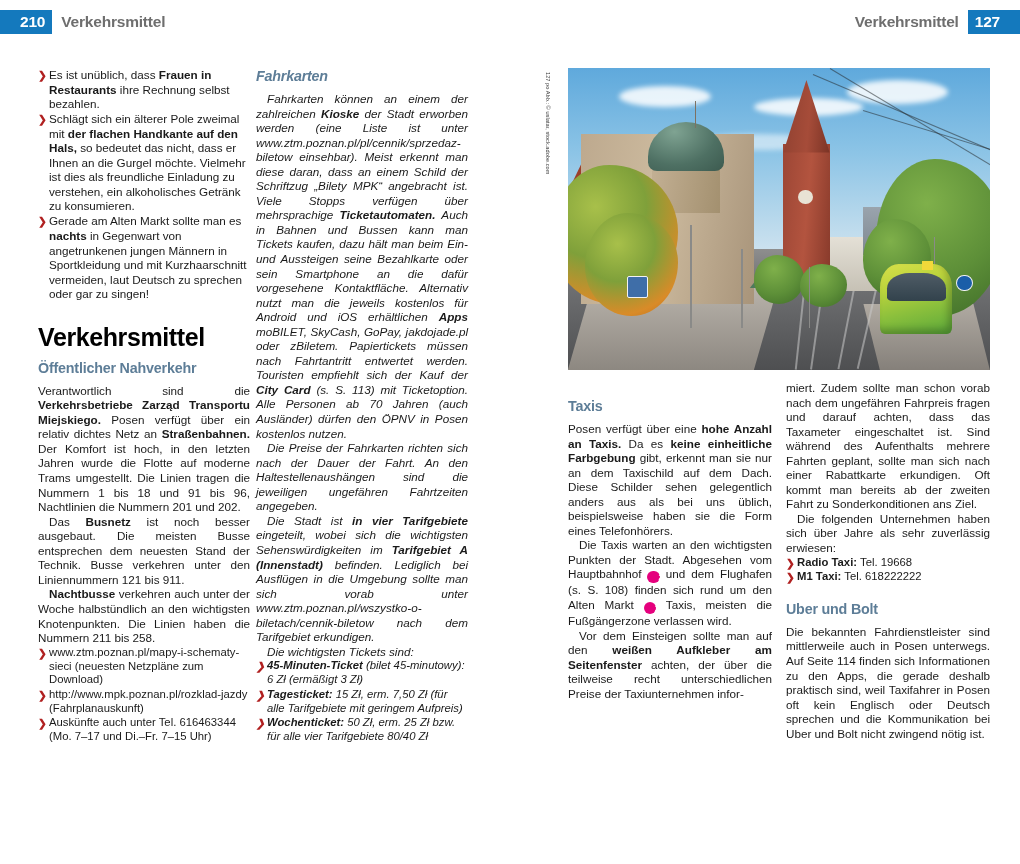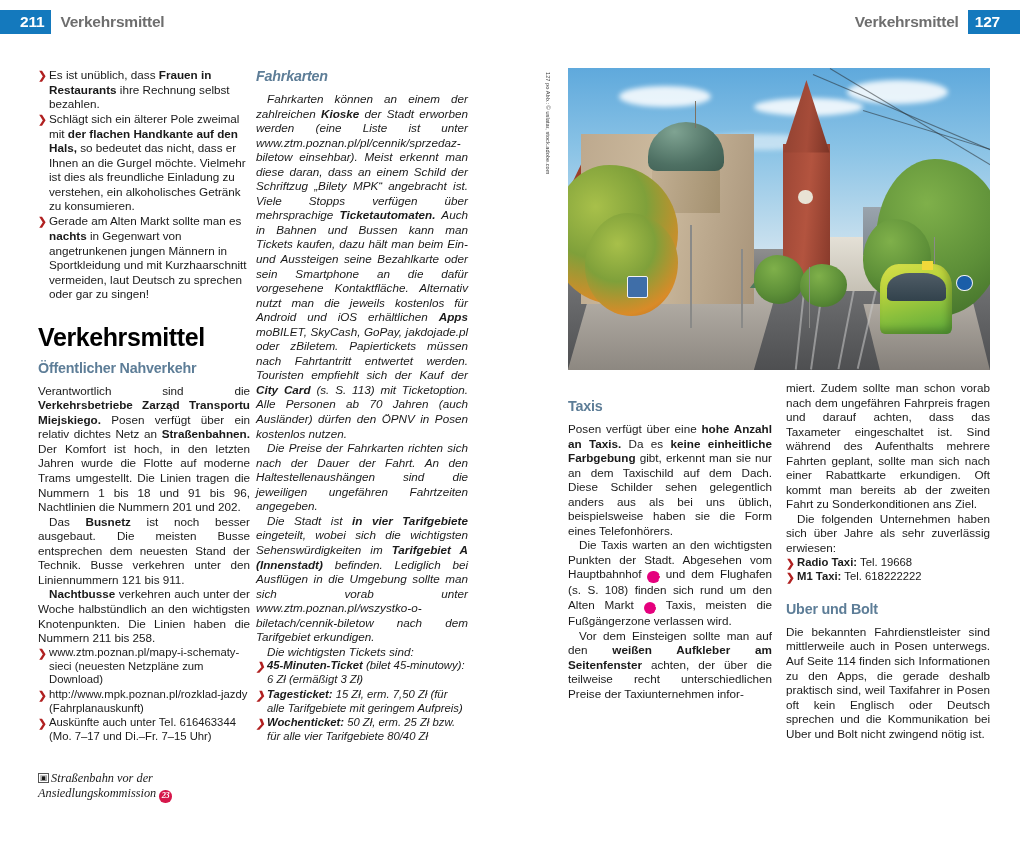--- a/index.html
+++ b/index.html
@@ -291,21 +291,21 @@
     color: #3a3a3a;
     white-space: nowrap;
   }
 </style>
 </head>
 <body>
 
 <div class="spread">
 
   <div class="header-left">
-    <div class="pagetab pagetab-left">211</div>
+    <div class="pagetab pagetab-left">210</div>
     <div class="header-title">Verkehrsmittel</div>
   </div>
 
   <div class="header-right">
     <div class="header-title">Verkehrsmittel</div>
     <div class="pagetab pagetab-right">127</div>
   </div>
 
   <div class="col" id="col1">
     <ul class="etiquette">
@@ -338,24 +338,20 @@
       <li>
         <span class="chev">❯</span>
         <span>http://www.mpk.poznan.pl/rozklad-jazdy (Fahrplanauskunft)</span>
       </li>
       <li>
         <span class="chev">❯</span>
         <span>Auskünfte auch unter Tel. 616463344 (Mo. 7–17 und Di.–Fr. 7–15 Uhr)</span>
       </li>
     </ul>
 
-    <div class="caption">
-      <span class="cap-icon">▣</span><span>Straßenbahn vor der Ansiedlungskommission</span>
-      <span class="badge red">23</span>
-    </div>
   </div>
 
   <div class="col" id="col2">
     <div class="h2">Fahrkarten</div>
     <p class="indent">Fahrkarten können an einem der zahlreichen <b>Kioske</b> der Stadt erworben werden (eine Liste ist unter www.ztm.poznan.pl/pl/cennik/sprzedaz-biletow einsehbar). Meist erkennt man diese daran, dass an einem Schild der Schriftzug „Bilety MPK“ angebracht ist. Viele Stopps verfügen über mehrsprachige <b>Ticketautomaten.</b> Auch in Bahnen und Bussen kann man Tickets kaufen, dazu hält man beim Ein- und Aussteigen seine Bezahlkarte oder sein Smartphone an die dafür vorgesehene Kontaktfläche. Alternativ nutzt man die jeweils kostenlos für Android und iOS erhältlichen <b>Apps</b> moBILET, SkyCash, GoPay, jakdojade.pl oder zBiletem. Papiertickets müssen nach Fahrtantritt entwertet werden. Touristen empfiehlt sich der Kauf der <b>City Card</b> (s. S. 113) mit Ticketoption. Alle Personen ab 70 Jahren (auch Ausländer) dürfen den ÖPNV in Posen kostenlos nutzen.</p>
     <p class="indent">Die Preise der Fahrkarten richten sich nach der Dauer der Fahrt. An den Haltestellenaushängen sind die jeweiligen ungefähren Fahrtzeiten angegeben.</p>
     <p class="indent">Die Stadt ist <b>in vier Tarifgebiete</b> eingeteilt, wobei sich die wichtigsten Sehenswürdigkeiten im <b>Tarifgebiet A (Innenstadt)</b> befinden. Lediglich bei Ausflügen in die Umgebung sollte man sich vorab unter www.ztm.poznan.pl/wszystko-o-biletach/cennik-biletow nach dem Tarifgebiet erkundigen.</p>
     <p class="indent">Die wichtigsten Tickets sind:</p>
 
     <ul class="tight">

